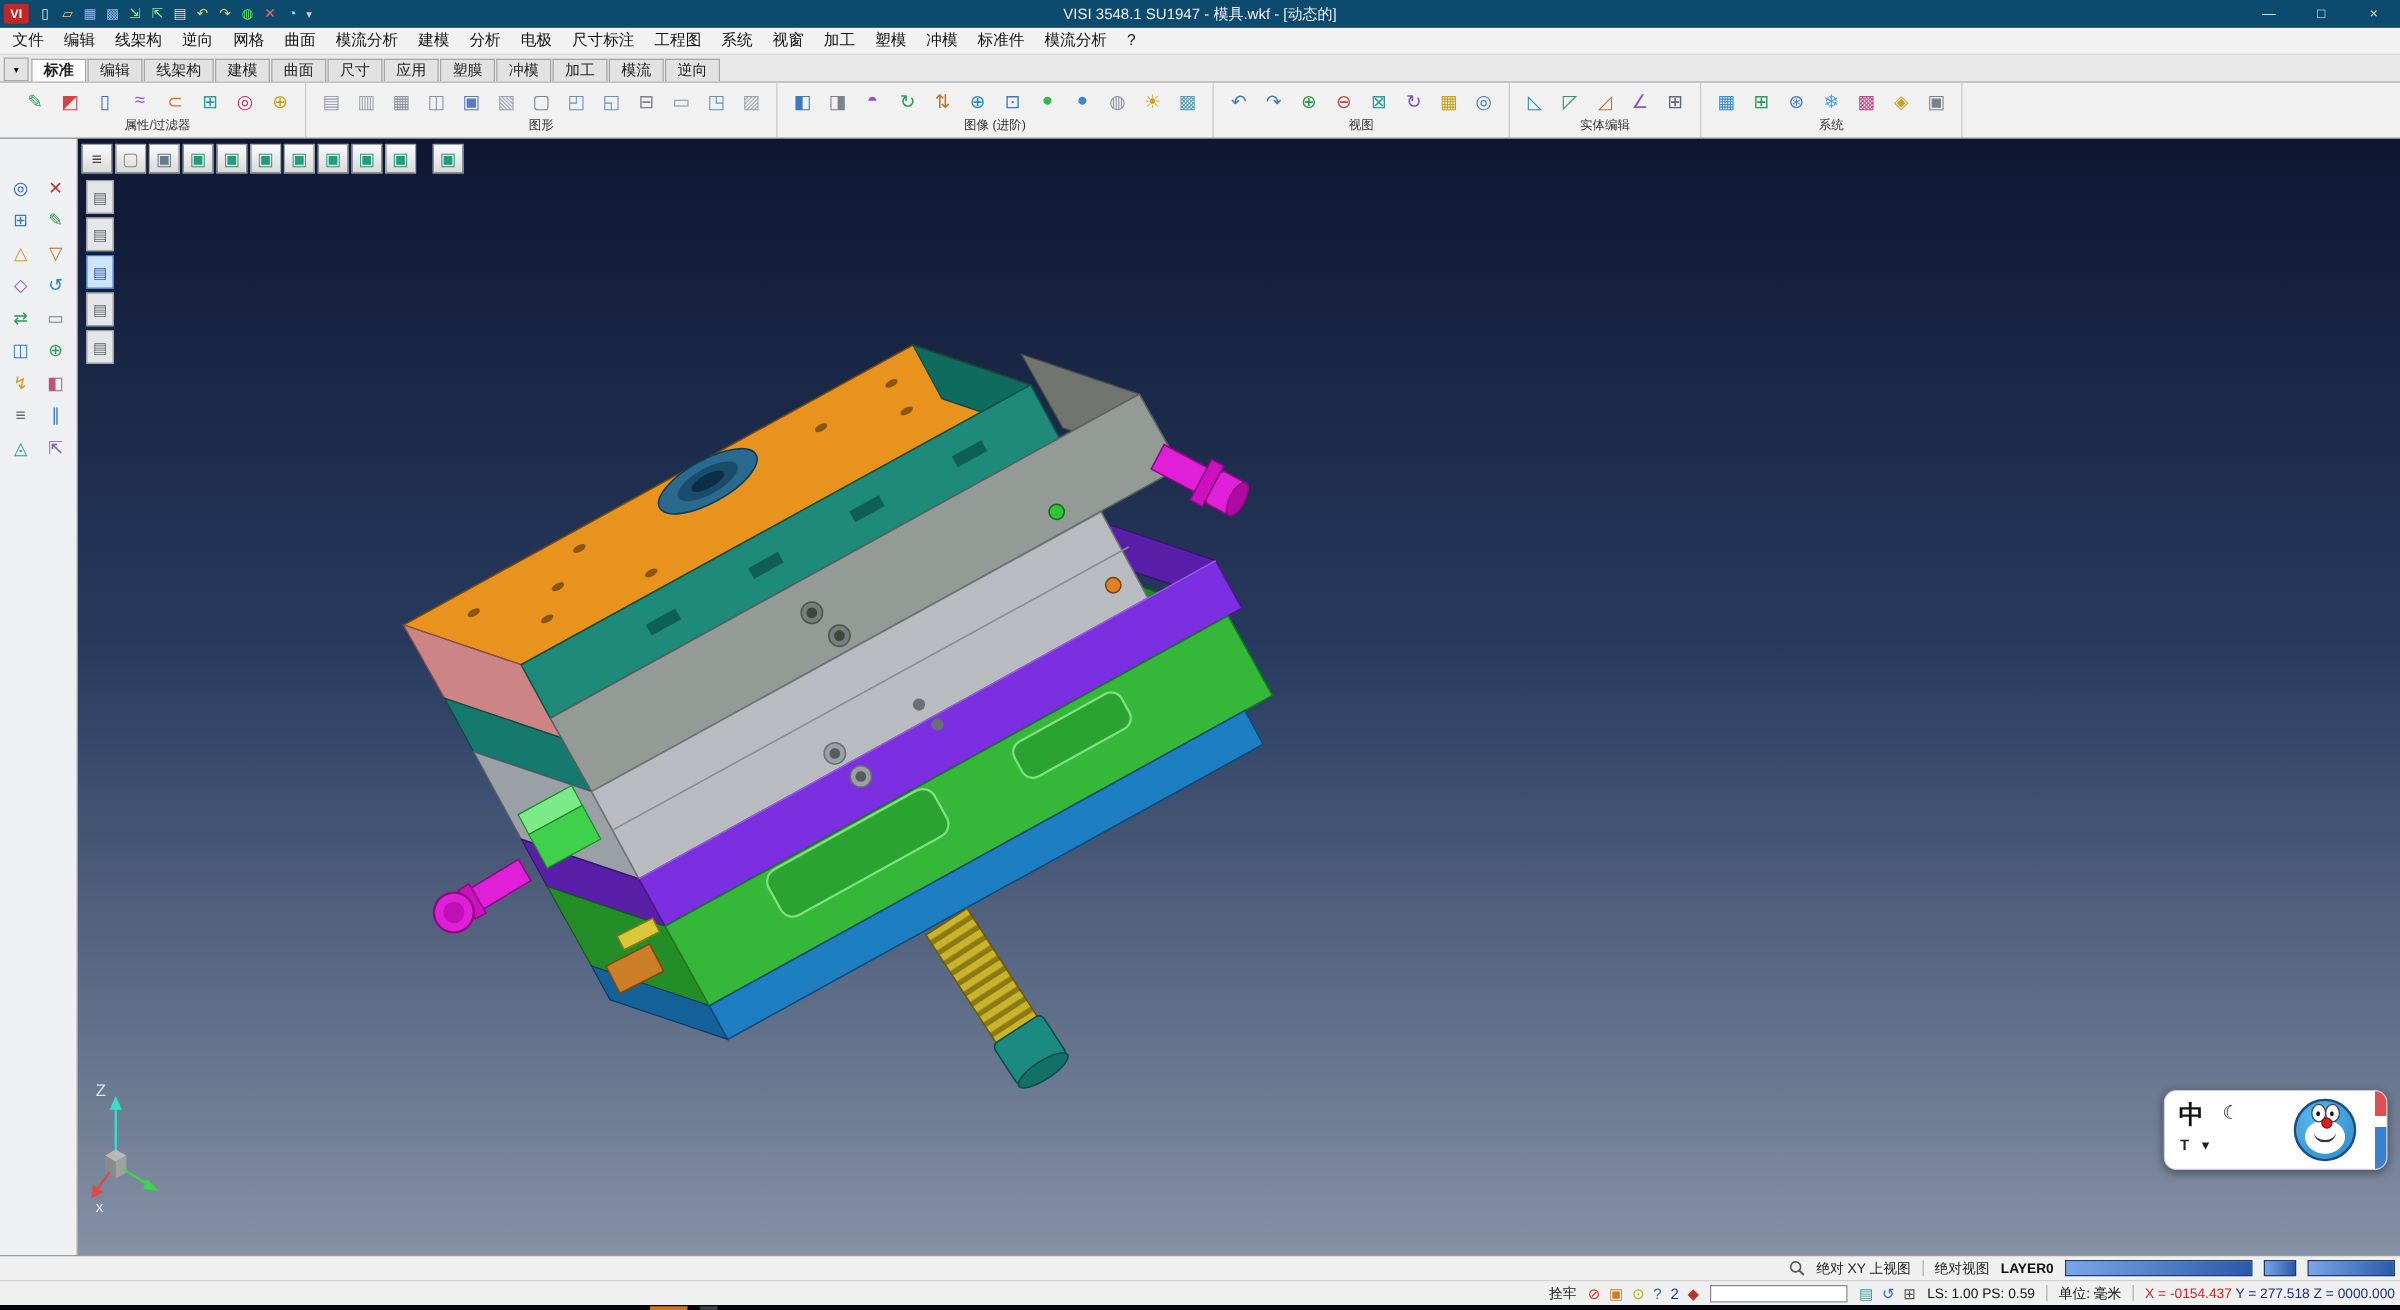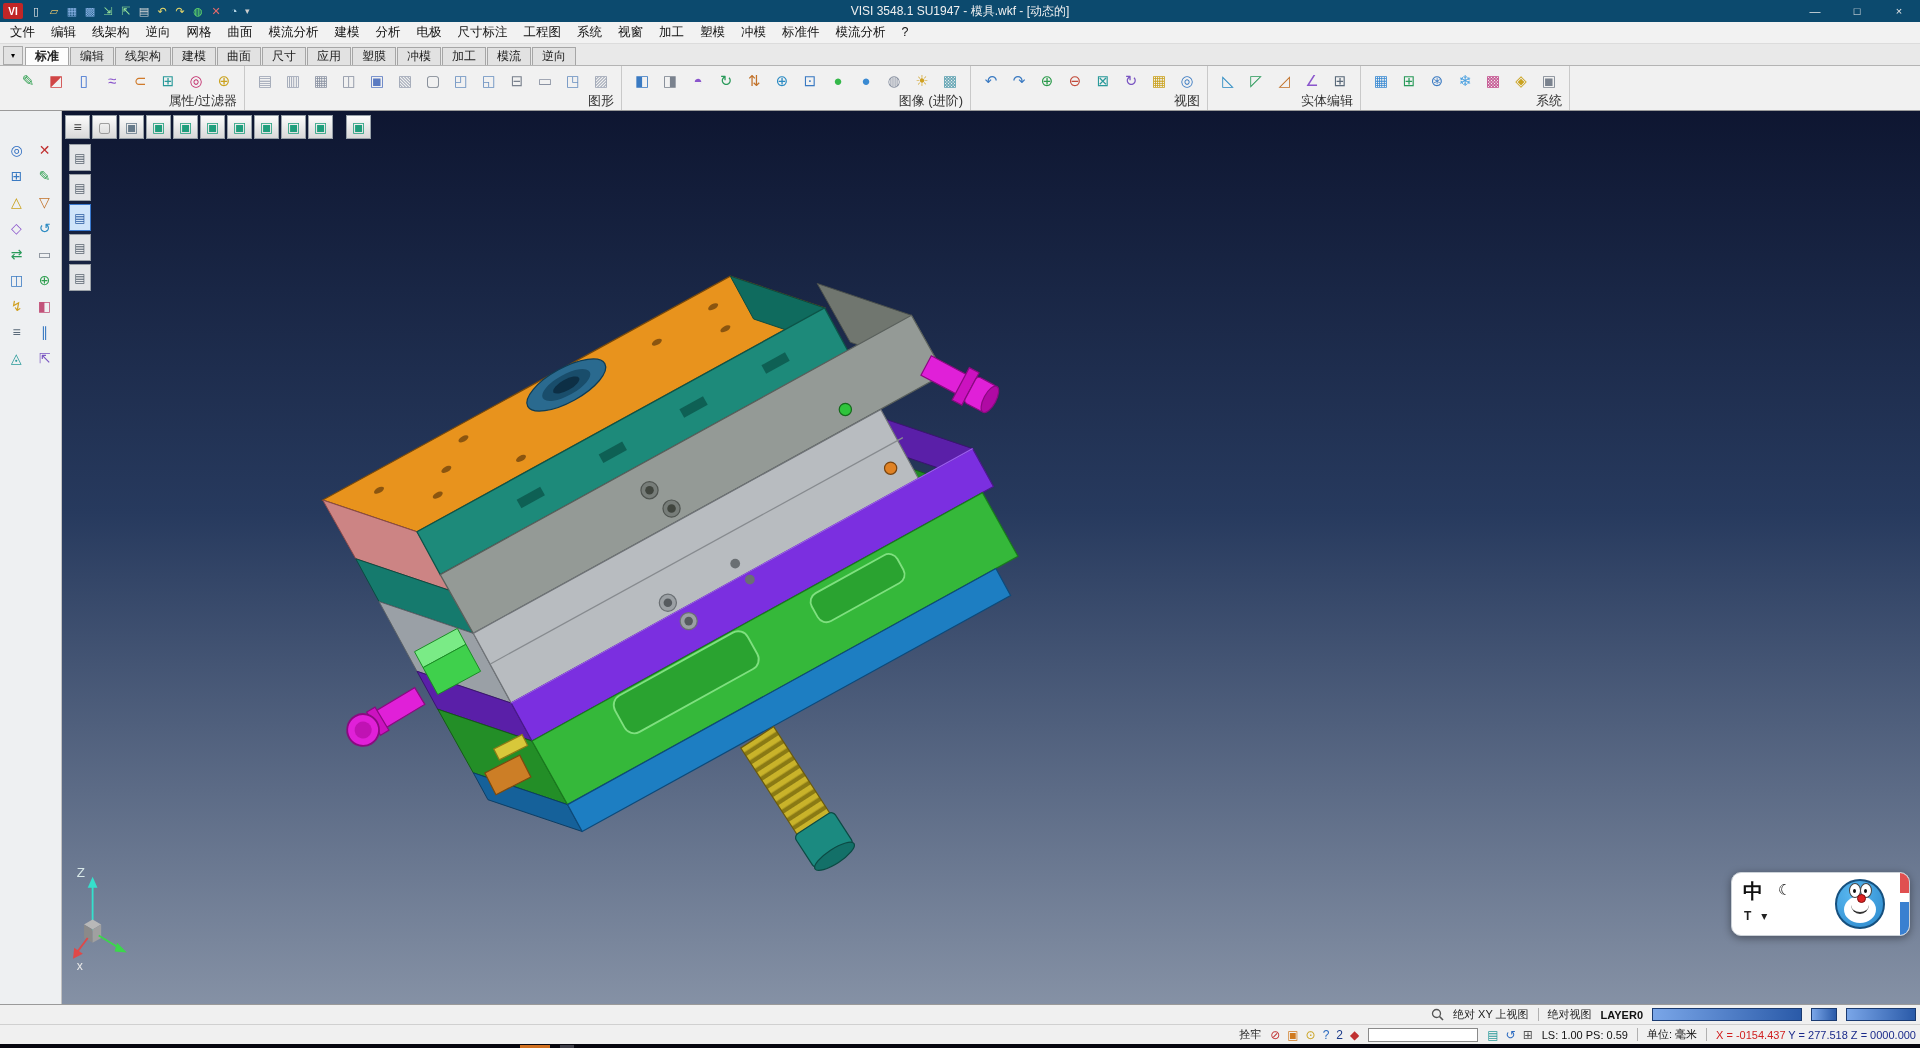--- a/index.html
+++ b/index.html
@@ -24,21 +24,21 @@
   .tab-drop{width:18px;height:17px;border:1px solid #aaa;background:#e2e2e2;font-size:8px;display:flex;
             align-items:center;justify-content:center;margin-right:2px;}
   .tab{font-size:12px;height:17px;line-height:17px;padding:0 9px;border:1px solid #a6a6a6;border-bottom:none;
        background:#e2e2e2;margin-right:1px;color:#222;}
   .tab.active{background:#fdfdfd;box-shadow:inset 0 1px 0 #fff;font-weight:bold;}
   
   .ribbon{height:44px;background:#f1f1f1;display:flex;border-bottom:1px solid #9a9a9a;padding-left:8px;}
   .rgroup{display:flex;flex-direction:column;border-right:1px solid #c9c9c9;padding:1px 7px 0;}
   .ricons{display:flex;gap:2px;height:27px;align-items:center;}
   .ricon{width:24px;height:24px;font-size:15px;display:flex;align-items:center;justify-content:center;border:1px solid transparent;}
-  .rlabel{font-size:13px;color:#333;text-align:right;height:15px;line-height:14px;}
+  .rlabel{font-size:10px;color:#333;text-align:center;height:15px;line-height:14px;}
   
   .main{display:flex;height:893px;background:#30415f;}
   .lefttools{width:61px;background:#eef0f2;border-right:1px solid #c2c2c2;display:flex;flex-wrap:wrap;
              align-content:flex-start;justify-content:center;gap:4px 6px;padding-top:28px;}
   .ltool{width:22px;height:22px;font-size:14px;display:flex;align-items:center;justify-content:center;}
   .viewport{position:relative;flex:1;overflow:hidden;}
   svg.scene{position:absolute;left:0;top:0;width:100%;height:100%;display:block;}
   
   .viewcubes{position:absolute;left:3px;top:4px;display:flex;gap:2px;}
   .vcube{width:23px;height:22px;background:linear-gradient(#fbfbfb,#d9d9d9);border:1px solid #97a0a8;

